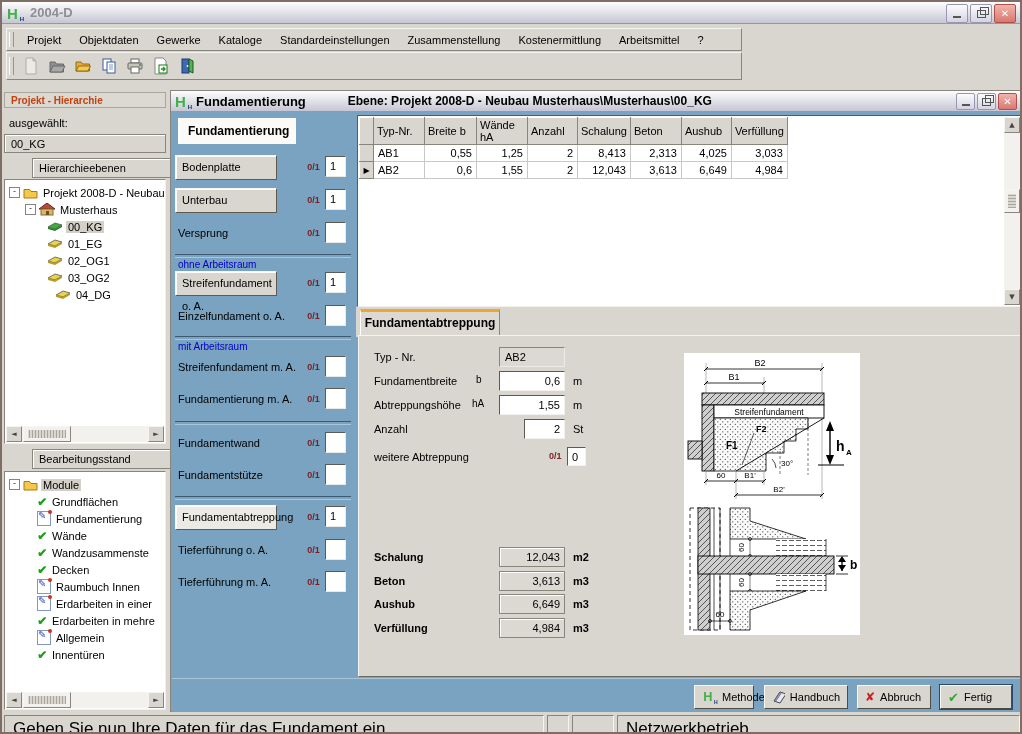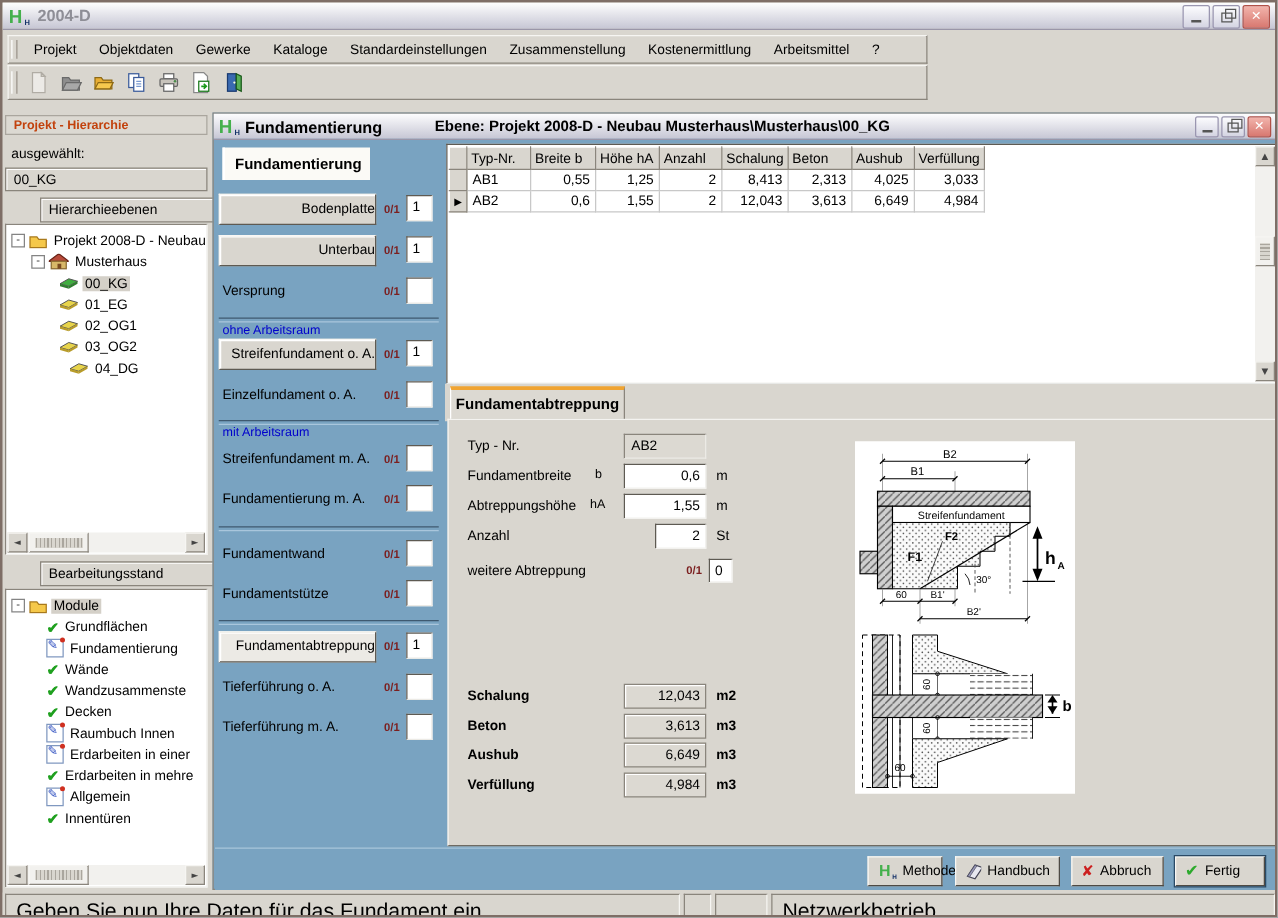--- a/index.html
+++ b/index.html
@@ -66,23 +66,23 @@
   .mtitle{position:absolute;left:0;top:0;width:100%;height:21px;
     background:linear-gradient(#fdfdfe,#c6c6d4);border-bottom:1px solid #9a96a8;
     display:flex;align-items:center;padding-left:4px;box-sizing:border-box;}
   .mtitle .t1{font-weight:bold;font-size:13px;margin-left:6px;}
   .mtitle .t2{font-weight:bold;font-size:12px;margin-left:42px;}
   
   .nav{position:absolute;left:1px;top:22px;width:184px;height:565px;}
   .nheader{position:absolute;left:6px;top:5px;width:118px;height:26px;background:#fbfaf6;
     font-weight:bold;font-size:12px;line-height:26px;padding-left:8px;box-sizing:border-box;border-left:2px solid #fff;}
   .nrow{position:absolute;left:0;width:184px;height:25px;}
-  .nbtn{position:absolute;left:3px;top:0;width:126px;height:25px;background:#d9d6cf;
+  .nbtn{position:absolute;left:3px;top:0;width:102px;height:25px;background:#d9d6cf;
     border:1px solid;border-color:#f8f7f4 #5e5a52 #5e5a52 #f8f7f4;box-shadow:inset 1px 1px 0 #fff;
-    font-size:11px;line-height:23px;padding-left:6px;box-sizing:border-box;text-align:right;}
+    font-size:11px;line-height:23px;padding-left:6px;box-sizing:border-box;}
   .nbtn.active{background:#eceae5;}
   .nflat{position:absolute;left:6px;top:0;font-size:11px;line-height:25px;}
   .nratio{position:absolute;left:133px;top:0;width:17px;font-size:9px;line-height:25px;
     color:#7b1f1f;font-weight:bold;text-align:center;}
   .nval{position:absolute;left:153px;top:1px;width:21px;height:21px;background:#fff;
     border:1px solid;border-color:#5e5a52 #eceae5 #eceae5 #5e5a52;font-size:11px;
     padding:3px 0 0 4px;box-sizing:border-box;}
   .nsep{position:absolute;left:3px;width:176px;height:2px;border-top:1px solid #3f5a70;border-bottom:1px solid #a9c6dc;}
   .nsect{position:absolute;left:6px;font-size:10px;color:#0000cc;line-height:13px;}
   
@@ -460,21 +460,21 @@
             <col style="width:51px">
             <col style="width:51px">
             <col style="width:50px">
             <col style="width:51px">
           </colgroup>
         <tbody>
             <tr>
           <th class="gsel"></th>
           <th>Typ-Nr.</th>
           <th>Breite b</th>
-          <th>Höhe hA</th>
+          <th>Wände hA</th>
           <th>Anzahl</th>
           <th>Schalung</th>
           <th>Beton</th>
           <th>Aushub</th>
           <th>Verfüllung</th>
         </tr>
         <tr>
           <td class="gsel"></td>
           <td>AB1</td>
           <td class="num">0,55</td>

